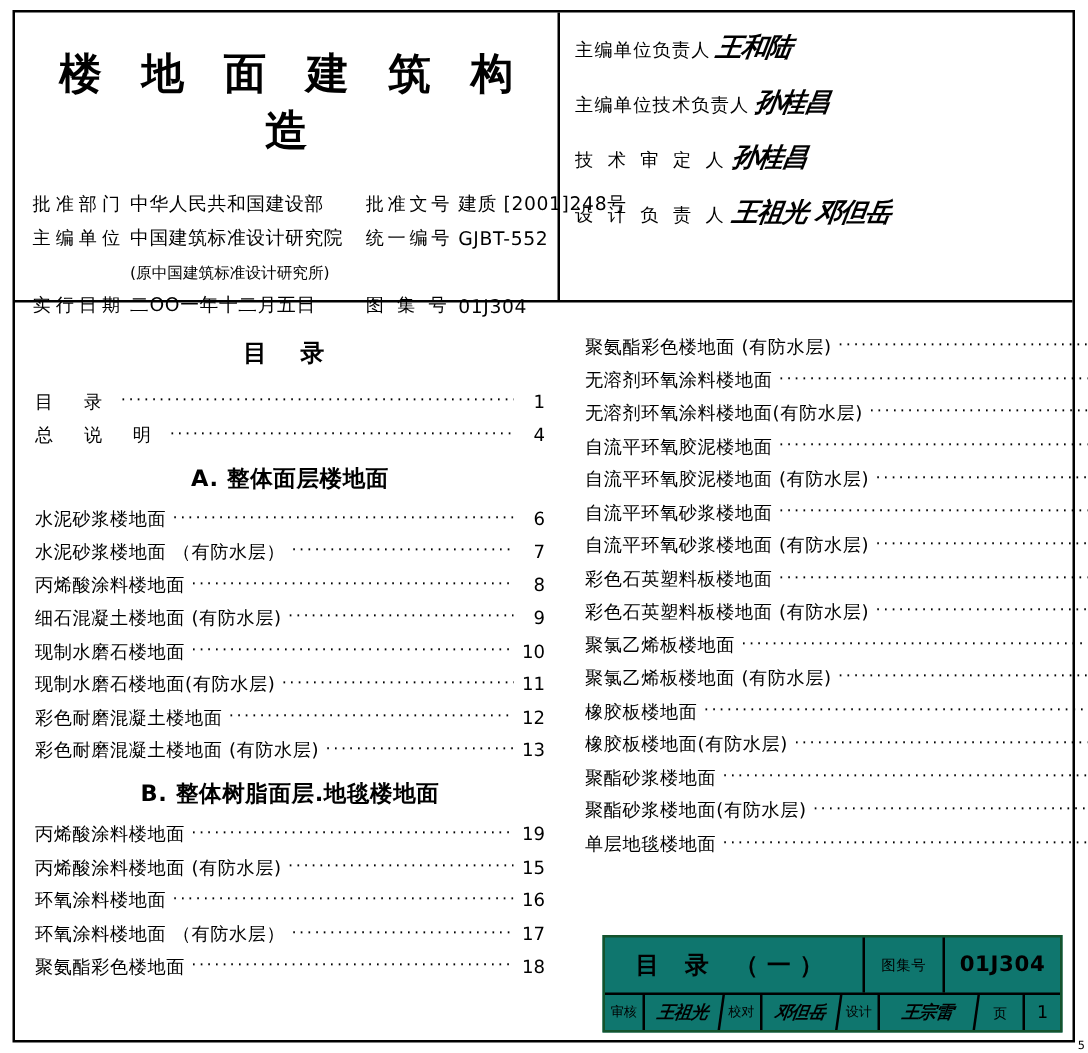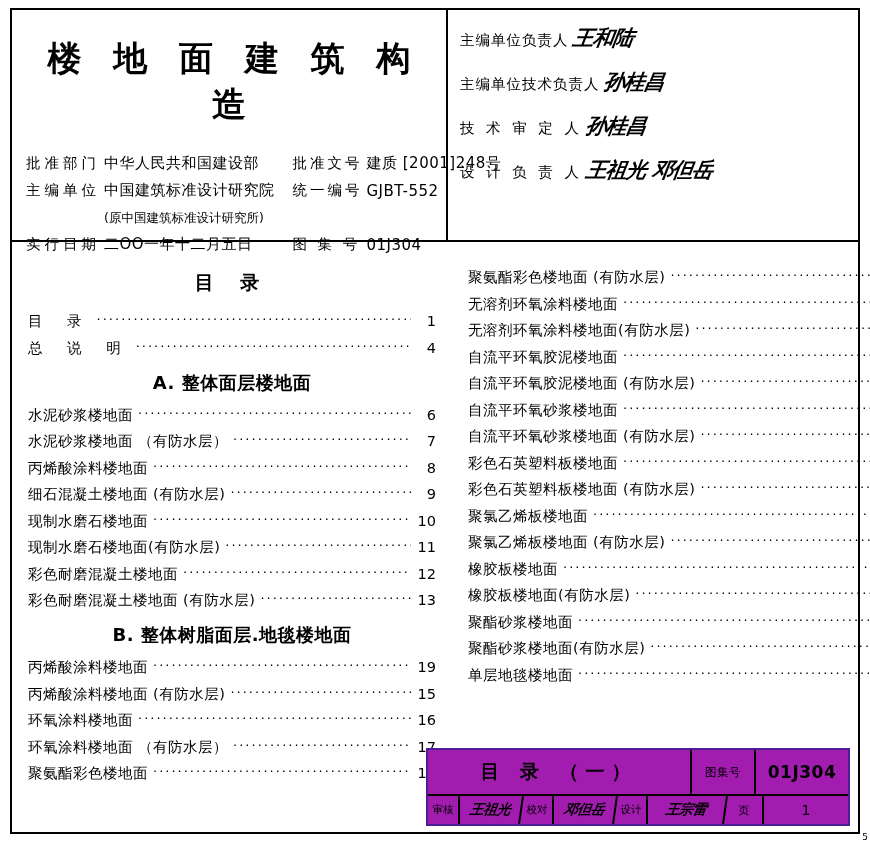--- a/index.html
+++ b/index.html
@@ -164,24 +164,24 @@
     font-size: 18px;
     text-align: center;
     margin: 13px 0 11px 0;
     letter-spacing: 0.5px;
   }
   
   .title-block {
     position: absolute;
     right: 8px;
     bottom: 6px;
-    width: 424px;
-    border: 2px solid #4c1d95;
-    box-sizing: border-box;
-    background: #a21caf;
+    width: 368px;
+    border: 2px solid #14532d;
+    box-sizing: border-box;
+    background: #0f766e;
   }
   .tb-top {
     display: flex;
     height: 44px;
   }
   .tb-name {
     flex: 1;
     display: flex;
     align-items: center;
     justify-content: center;

